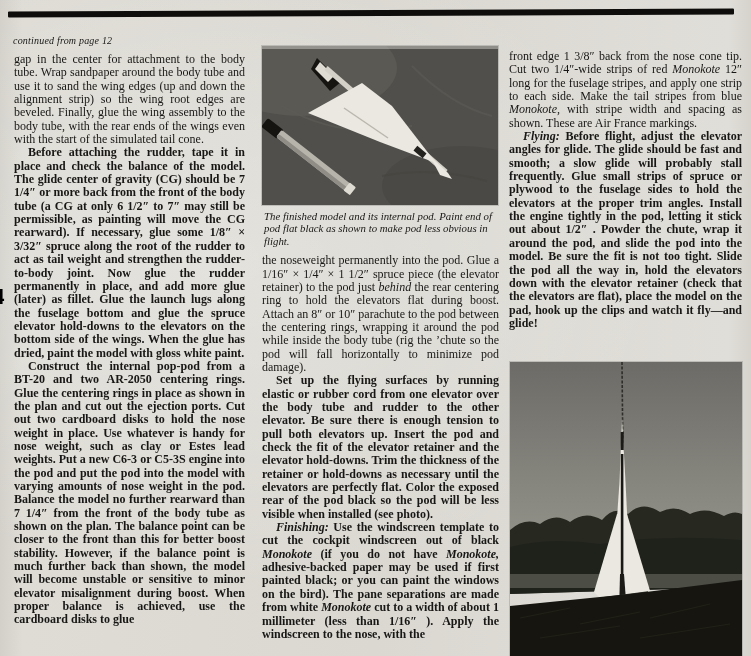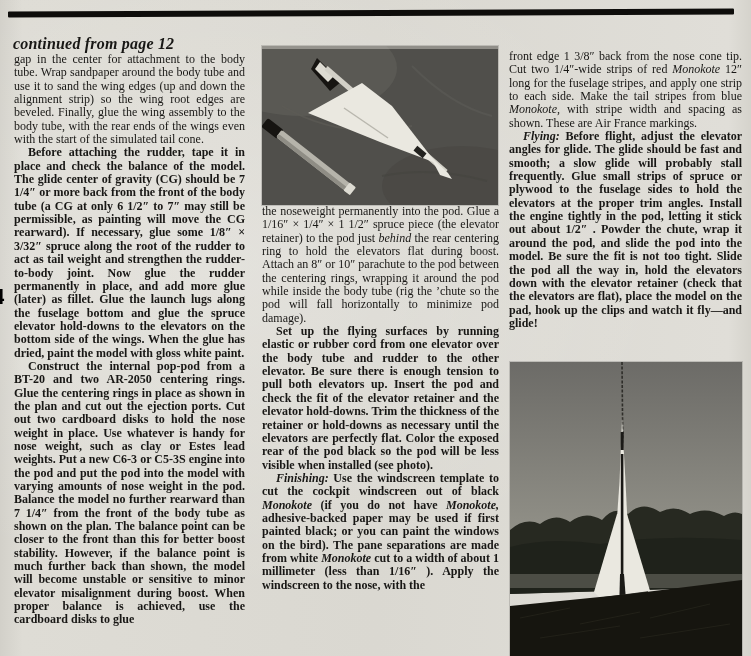--- a/index.html
+++ b/index.html
@@ -12,21 +12,21 @@
   body{
     position:relative;overflow:hidden;
     background:
       radial-gradient(ellipse at 30% 40%, rgba(255,255,255,.22), rgba(0,0,0,0) 60%),
       linear-gradient(90deg, #d2d0c9 0, #dedcd5 3%, #dad8d1 50%, #e0ded8 97%, #d5d3cc 100%);
     background-color:var(--paper);
     font-family:"Liberation Serif","DejaVu Serif",serif;
     color:var(--ink);
   }
   .top-rule{position:absolute;left:8px;top:10px;width:726px;height:6px;background:var(--rule);transform:rotate(-.25deg);border-radius:1px;}
-  .continued{position:absolute;left:13px;top:35px;font-style:italic;font-weight:bold;font-size:16px;letter-spacing:.2px;}
+  .continued{position:absolute;left:13px;top:35px;font-style:italic;font-weight:normal;font-size:10px;letter-spacing:.2px;}
   .edge-num{position:absolute;left:-7px;top:284px;font-size:23px;font-weight:bold;color:#000;}
   .col{position:absolute;text-align:justify;font-size:12px;line-height:13.35px;}
   .col p{margin:0;}
   .col p.indent{text-indent:14px;font-weight:bold;}
   .col .it{font-style:italic;}
   #col-left{left:14px;top:53px;width:231px;}
   #col-mid{left:262px;top:46px;width:237px;}
   #col-right{left:509px;top:50px;width:233px;height:606px;}
   figure{margin:0;}
   .photo{display:block;box-shadow:0 0 0 1px rgba(0,0,0,.15);}
@@ -67,20 +67,21 @@
         <rect x="152" y="103" width="12" height="6" transform="rotate(40 158 106)" fill="#23221f"></rect>
       </g>
 
       <g transform="translate(6,72) rotate(38)">
         <rect x="0" y="0" width="20" height="11" rx="2" style="fill:var(--pod-tip)"></rect>
         <rect x="18" y="1" width="93" height="9" rx="2" style="fill:var(--pod-body)"></rect>
         <rect x="18" y="6" width="93" height="4" fill="#8f8d85" rx="2"></rect>
         <rect x="104" y="0.5" width="8" height="10" fill="#dddbd2" rx="1"></rect>
       </g>
     </svg>
+    <figcaption class="caption">The finished model and its internal pod. Paint end of pod flat black as shown to make pod less obvious in flight.</figcaption>
   </figure>
   <div>
       <p class=""><span>the noseweight permanently into the pod. Glue a 1/16″ × 1/4″ × 1 1/2″ spruce piece (the elevator retainer) to the pod just </span><span class="it">behind</span><span> the rear centering ring to hold the elevators flat during boost. Attach an 8″ or 10″ parachute to the pod between the centering rings, wrapping it around the pod while inside the body tube (rig the ’chute so the pod will fall horizontally to minimize pod damage).</span></p>
       <p class="indent"><span>Set up the flying surfaces by running elastic or rubber cord from one elevator over the body tube and rudder to the other elevator. Be sure there is enough tension to pull both elevators up. Insert the pod and check the fit of the elevator retainer and the elevator hold-downs. Trim the thickness of the retainer or hold-downs as necessary until the elevators are perfectly flat. Color the exposed rear of the pod black so the pod will be less visible when installed (see photo).</span></p>
       <p class="indent"><span class="it">Finishing:</span><span> Use the windscreen template to cut the cockpit windscreen out of black </span><span class="it">Monokote</span><span> (if you do not have </span><span class="it">Monokote,</span><span> adhesive-backed paper may be used if first painted black; or you can paint the windows on the bird). The pane separations are made from white </span><span class="it">Monokote</span><span> cut to a width of about 1 millimeter (less than 1/16″ ). Apply the windscreen to the nose, with the</span></p>
     </div>
 </div>
 
 <div class="col" id="col-right">
   <div>

